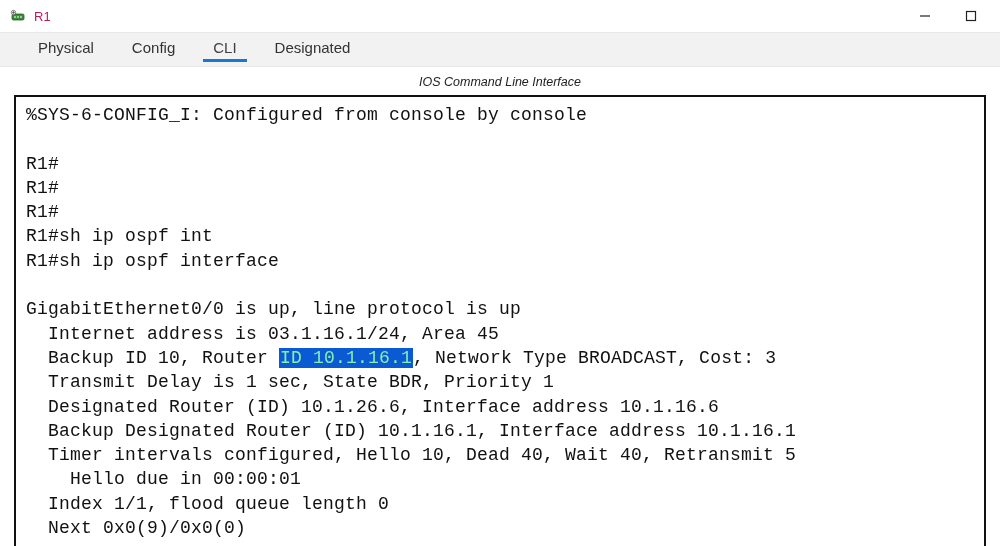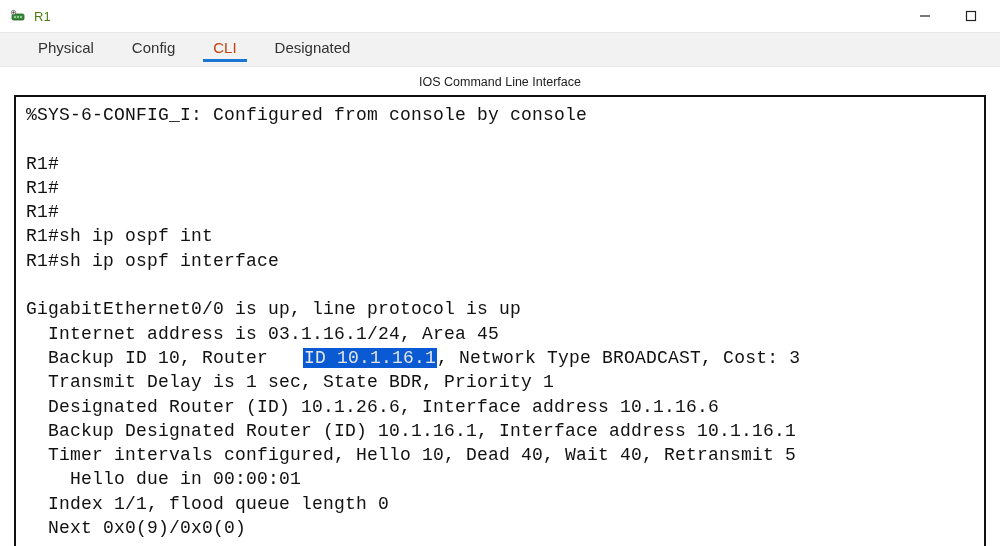--- a/index.html
+++ b/index.html
@@ -27,21 +27,21 @@
     .titlebar .app-icon {
       width: 16px;
       height: 16px;
       margin-right: 8px;
       display: inline-flex;
       align-items: center;
       justify-content: center;
     }
     .titlebar .title {
       font-size: 13px;
-      color: #4d7c0f;
+      color: #be185d;
       flex: 0 0 auto;
     }
     .titlebar .spacer { flex: 1; }
     .win-controls {
       display: flex;
       align-items: center;
       gap: 0;
     }
     .win-btn {
       width: 46px;
@@ -62,30 +62,31 @@
       border-bottom: 1px solid #e8e8e8;
     }
     .tab {
       font-size: 15px;
       color: #333;
       padding: 6px 10px 6px 10px;
       margin-right: 18px;
       cursor: pointer;
     }
     .tab.active {
-      color: #c2410c;
+      color: #404040;
       border-bottom: 3px solid #1976d2;
       padding-bottom: 3px;
     }
     .section-label {
       text-align: center;
       font-size: 12.5px;
       color: #222;
       padding: 8px 0 6px 0;
       background: #fff;
+      font-style: italic;
     }
     .terminal-wrap {
       flex: 1;
       padding: 0 14px 10px 14px;
       background: #fff;
     }
     .terminal {
       border: 2px solid #111;
       width: 100%;
       height: 100%;
@@ -93,23 +94,22 @@
       font-family: "Courier New", Courier, monospace;
       font-size: 18px;
       line-height: 1.35;
       color: #111;
       white-space: pre;
       overflow: hidden;
       letter-spacing: 0.2px;
     }
     .hl {
       background: #0a5bd3;
-      color: #e5e5e5;
+      color: #86efac;
       padding: 0 1px;
-      margin-left: 24px;
     }
   </style>
 </head>
 <body>
 
 <div class="window">
 
   <div class="titlebar">
     <span class="app-icon">
       <svg width="16" height="16" viewBox="0 0 16 16">

